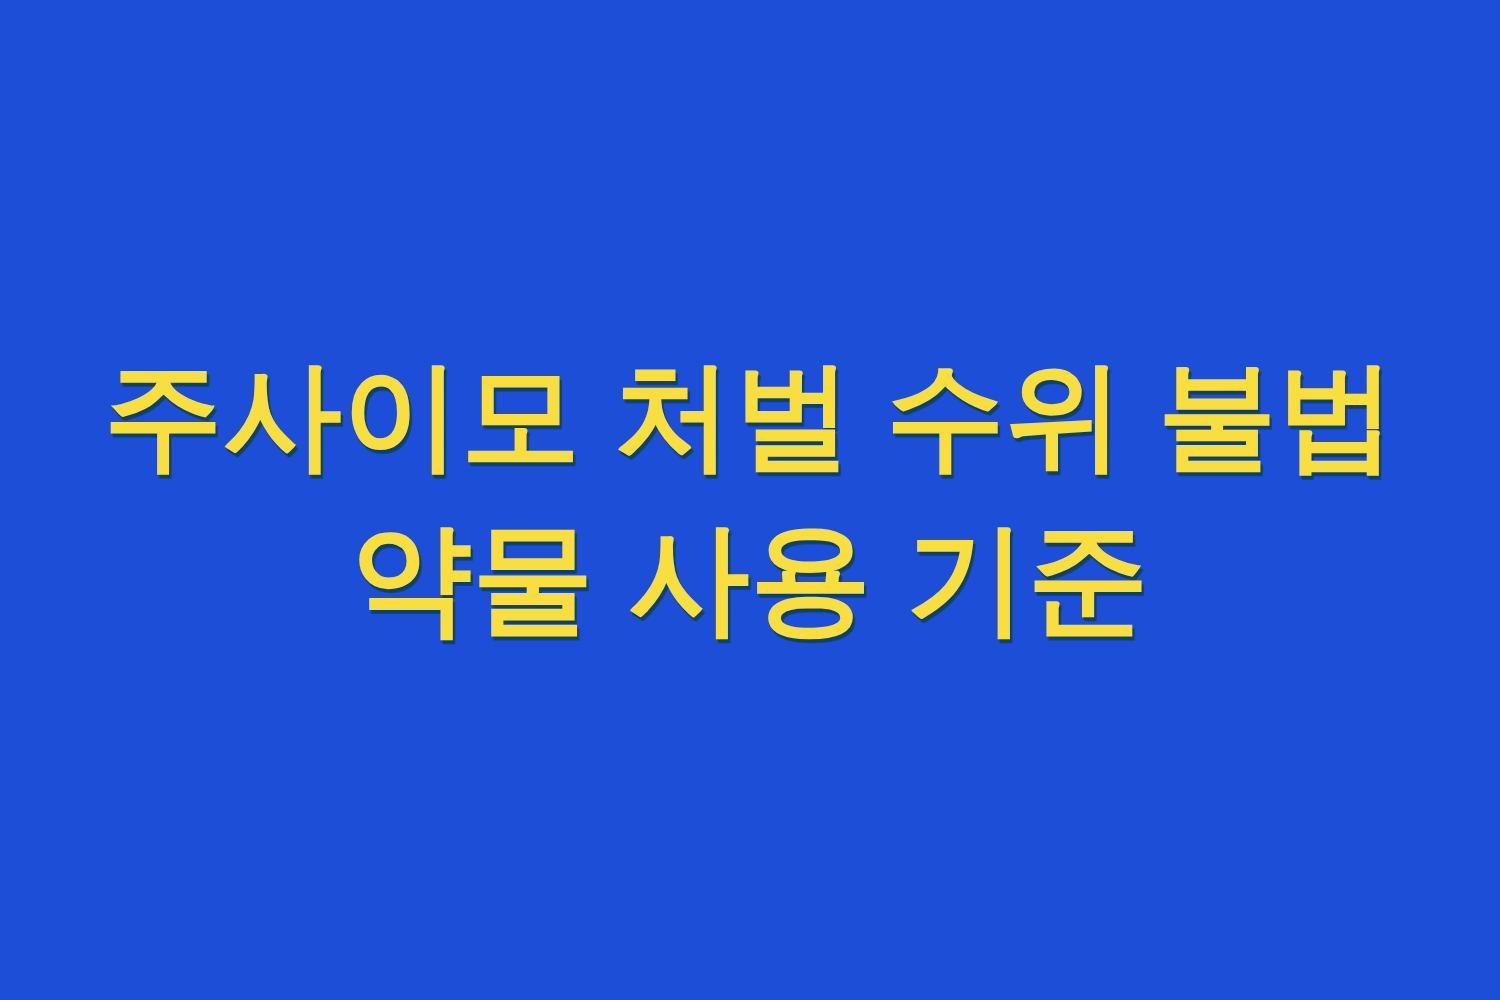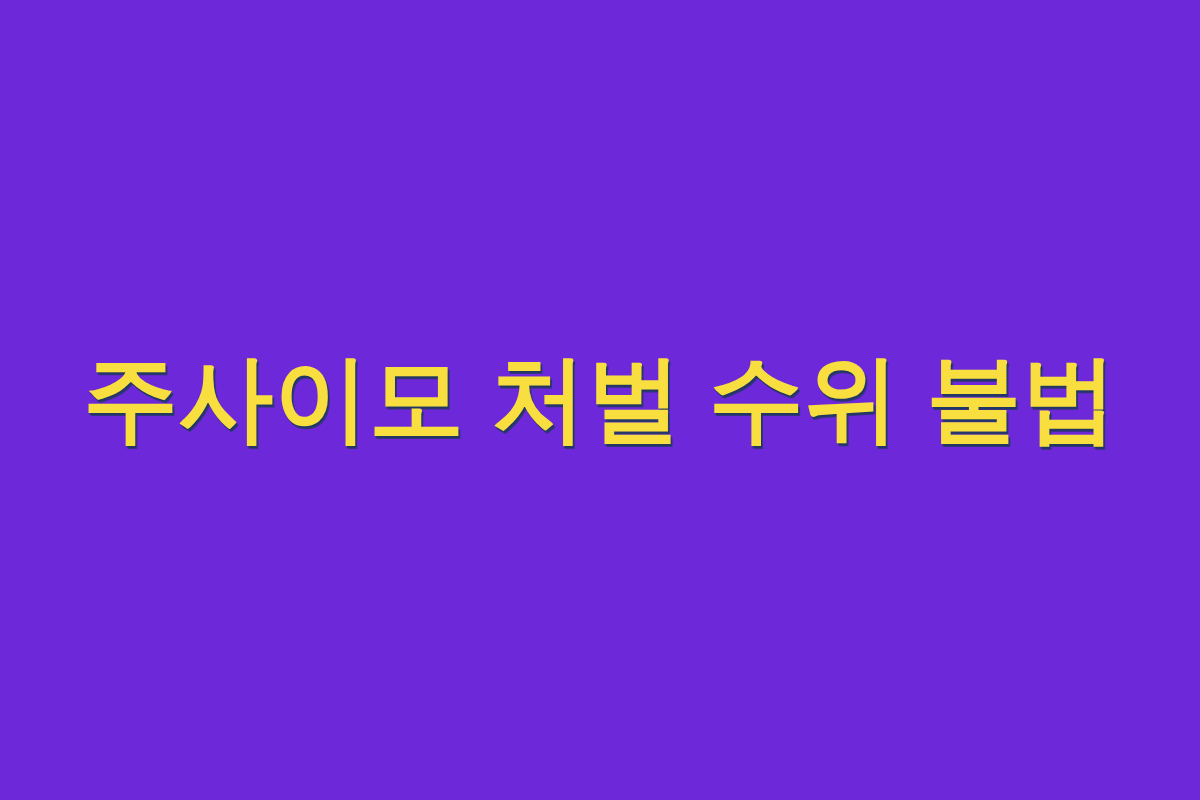--- a/index.html
+++ b/index.html
@@ -56,22 +56,23 @@
     -webkit-font-smoothing: antialiased;
   }
 
   .headline-line--second {
     font-size: 97px;
   }
 </style>
 </head>
 <body>
 
-<div id="title-card" style="background-color: #6d28d9;">
+<div id="title-card" style="background-color: #1d4ed8;">
 
   <div id="headline-block">
 
     <span class="headline-line headline-line--first" style="color: rgb(248, 222, 62);">주사이모 처벌 수위 불법</span>
 
+    <span class="headline-line headline-line--second" style="color: rgb(248, 222, 62);">약물 사용 기준</span>
 
   </div>
 
 </div>
 
 </body></html>

